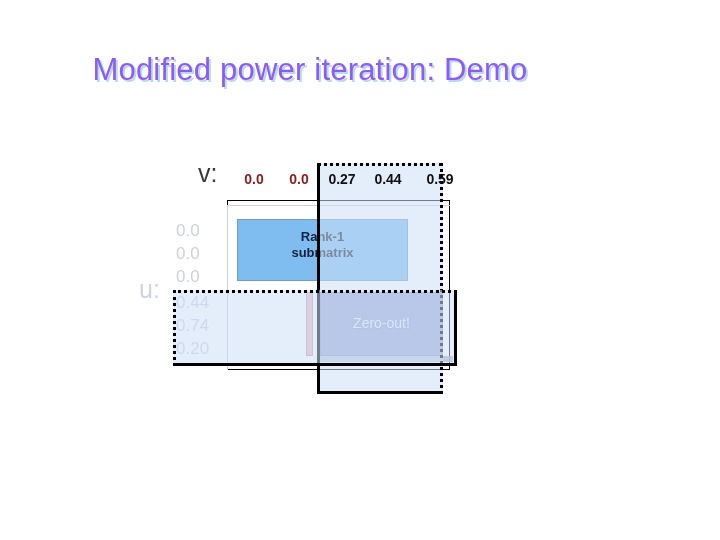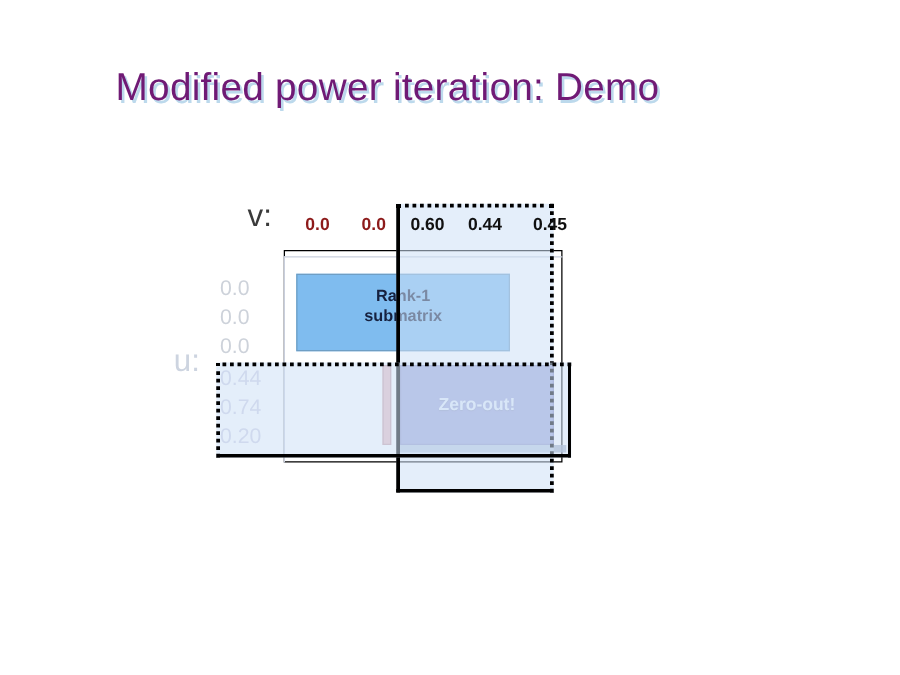--- a/index.html
+++ b/index.html
@@ -12,21 +12,21 @@
   }
 
   
   #slide-title{
     position:absolute;
     left:0; top:52px; width:620px;
     text-align:center;
     font-size:31px;
     font-weight:400;
     letter-spacing:.2px;
-    color:#701a75;
+    color:#8b5cf6;
     text-shadow:2px 2px 0 #bcd9ec;
     white-space:nowrap;
   }
 
   
   #figure{
     position:absolute;
     left:0; top:0; width:720px; height:540px;
   }
 
@@ -86,21 +86,21 @@
   #zeroout-box{
     position:absolute;
     left:320px; top:292px; width:123px; height:64px;
     background:#6b64b8;
     border:1px solid #4c4690;
     box-sizing:border-box;
   }
   #zeroout-box .boxlabel{
     position:absolute; left:0; top:22px; width:100%;
     text-align:center;
-    font-size:14px; font-weight:700;
+    font-size:14px; font-weight:400;
     color:#ffffff;
     text-shadow:0 1px 1px rgba(40,40,80,.55);
   }
   
   #zeroout-shadow{
     position:absolute;
     left:320px; top:356px; width:133px; height:6px;
     background:#9aa6bd;
     opacity:.85;
   }
@@ -193,23 +193,23 @@
     <div class="boxlabel">Zero-out!</div>
   </div>
 
   <div id="col-band"></div>
   <div id="row-band"></div>
 
   <div id="v-label">v:</div>
 
   <div class="v-cell v-zero" style="left:233px;">0.0</div>
   <div class="v-cell v-zero" style="left:278px;">0.0</div>
-  <div class="v-cell v-val" style="left:321px;">0.60</div>
+  <div class="v-cell v-val" style="left:321px;">0.27</div>
   <div class="v-cell v-val" style="left:367px;">0.44</div>
-  <div class="v-cell v-val" style="left:419px;">0.45</div>
+  <div class="v-cell v-val" style="left:419px;">0.59</div>
 
   <div id="u-label">u:</div>
 
   <div class="u-cell u-zero" style="top:219px;">0.0</div>
   <div class="u-cell u-zero" style="top:242px;">0.0</div>
   <div class="u-cell u-zero" style="top:265px;">0.0</div>
   <div class="u-cell u-val" style="top:291px;">0.44</div>
   <div class="u-cell u-val" style="top:314px;">0.74</div>
   <div class="u-cell u-val" style="top:337px;">0.20</div>
 

